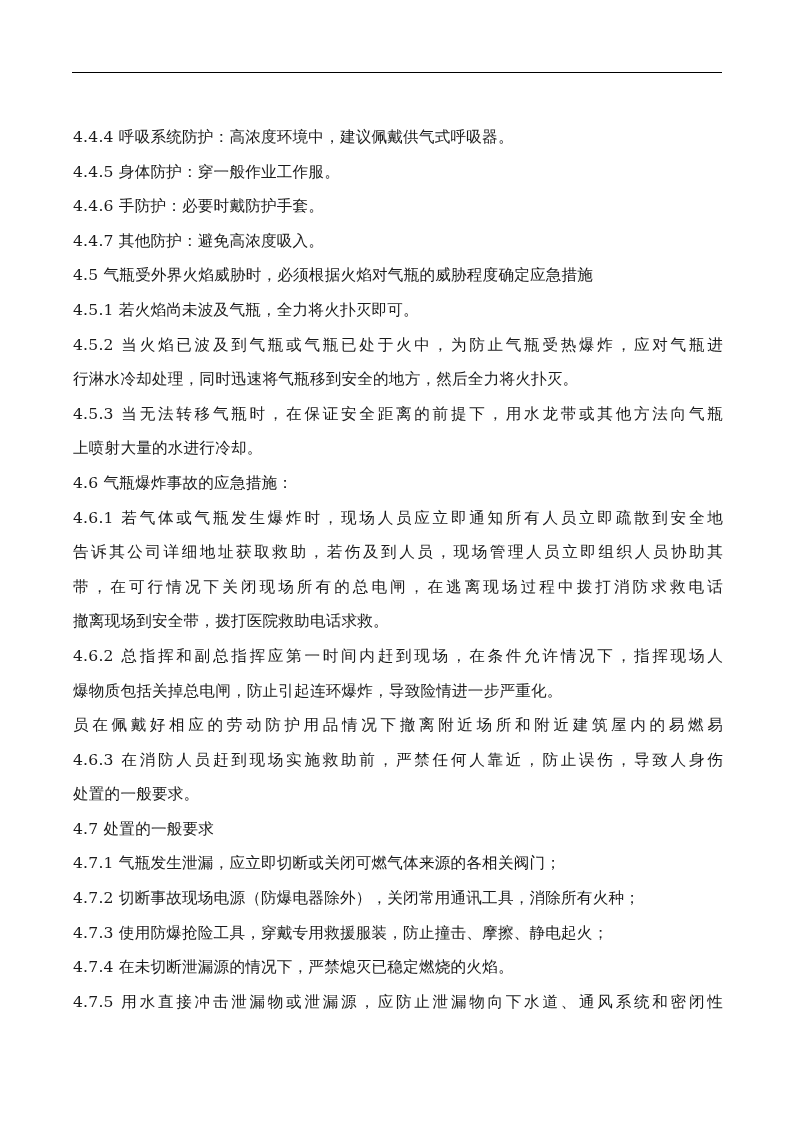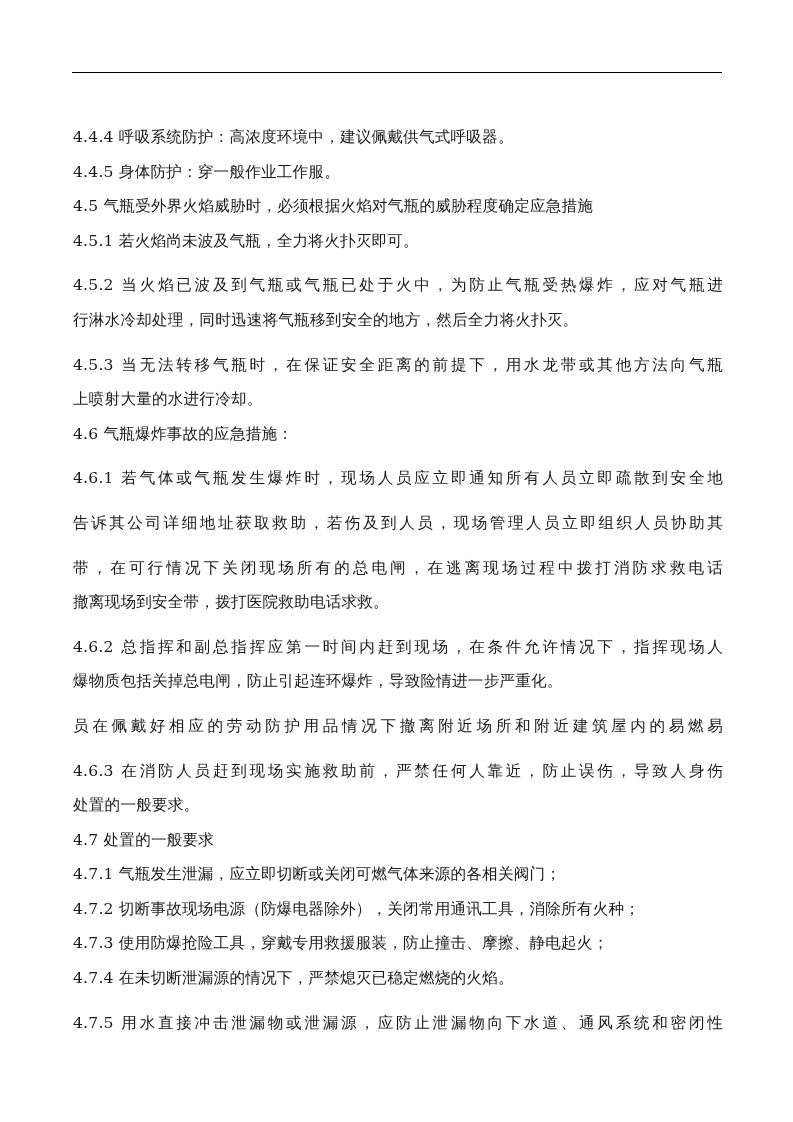--- a/index.html
+++ b/index.html
@@ -33,31 +33,32 @@
       height: 34.6px;
       line-height: 34.6px;
       font-size: 15.6px;
       white-space: nowrap;
       overflow: hidden;
       letter-spacing: 0.2px;
     }
     .line.justify {
       text-align: justify;
       text-align-last: justify;
-      margin-top: 10px;
     }
   </style>
 </head>
 <body>
 
 <div class="header-rule"></div>
 
 <div class="content">
   <div class="line">4.4.4 呼吸系统防护：高浓度环境中，建议佩戴供气式呼吸器。</div>
   <div class="line">4.4.5 身体防护：穿一般作业工作服。</div>
+  <div class="line">4.4.6 手防护：必要时戴防护手套。</div>
+  <div class="line">4.4.7 其他防护：避免高浓度吸入。</div>
   <div class="line">4.5  气瓶受外界火焰威胁时，必须根据火焰对气瓶的威胁程度确定应急措施</div>
   <div class="line">4.5.1 若火焰尚未波及气瓶，全力将火扑灭即可。</div>
   <div class="line justify">4.5.2 当火焰已波及到气瓶或气瓶已处于火中，为防止气瓶受热爆炸，应对气瓶进</div>
   <div class="line">行淋水冷却处理，同时迅速将气瓶移到安全的地方，然后全力将火扑灭。</div>
   <div class="line justify">4.5.3 当无法转移气瓶时，在保证安全距离的前提下，用水龙带或其他方法向气瓶</div>
   <div class="line">上喷射大量的水进行冷却。</div>
   <div class="line">4.6 气瓶爆炸事故的应急措施：</div>
   <div class="line justify">4.6.1 若气体或气瓶发生爆炸时，现场人员应立即通知所有人员立即疏散到安全地</div>
   <div class="line justify">告诉其公司详细地址获取救助，若伤及到人员，现场管理人员立即组织人员协助其</div>
   <div class="line justify">带，在可行情况下关闭现场所有的总电闸，在逃离现场过程中拨打消防求救电话</div>

